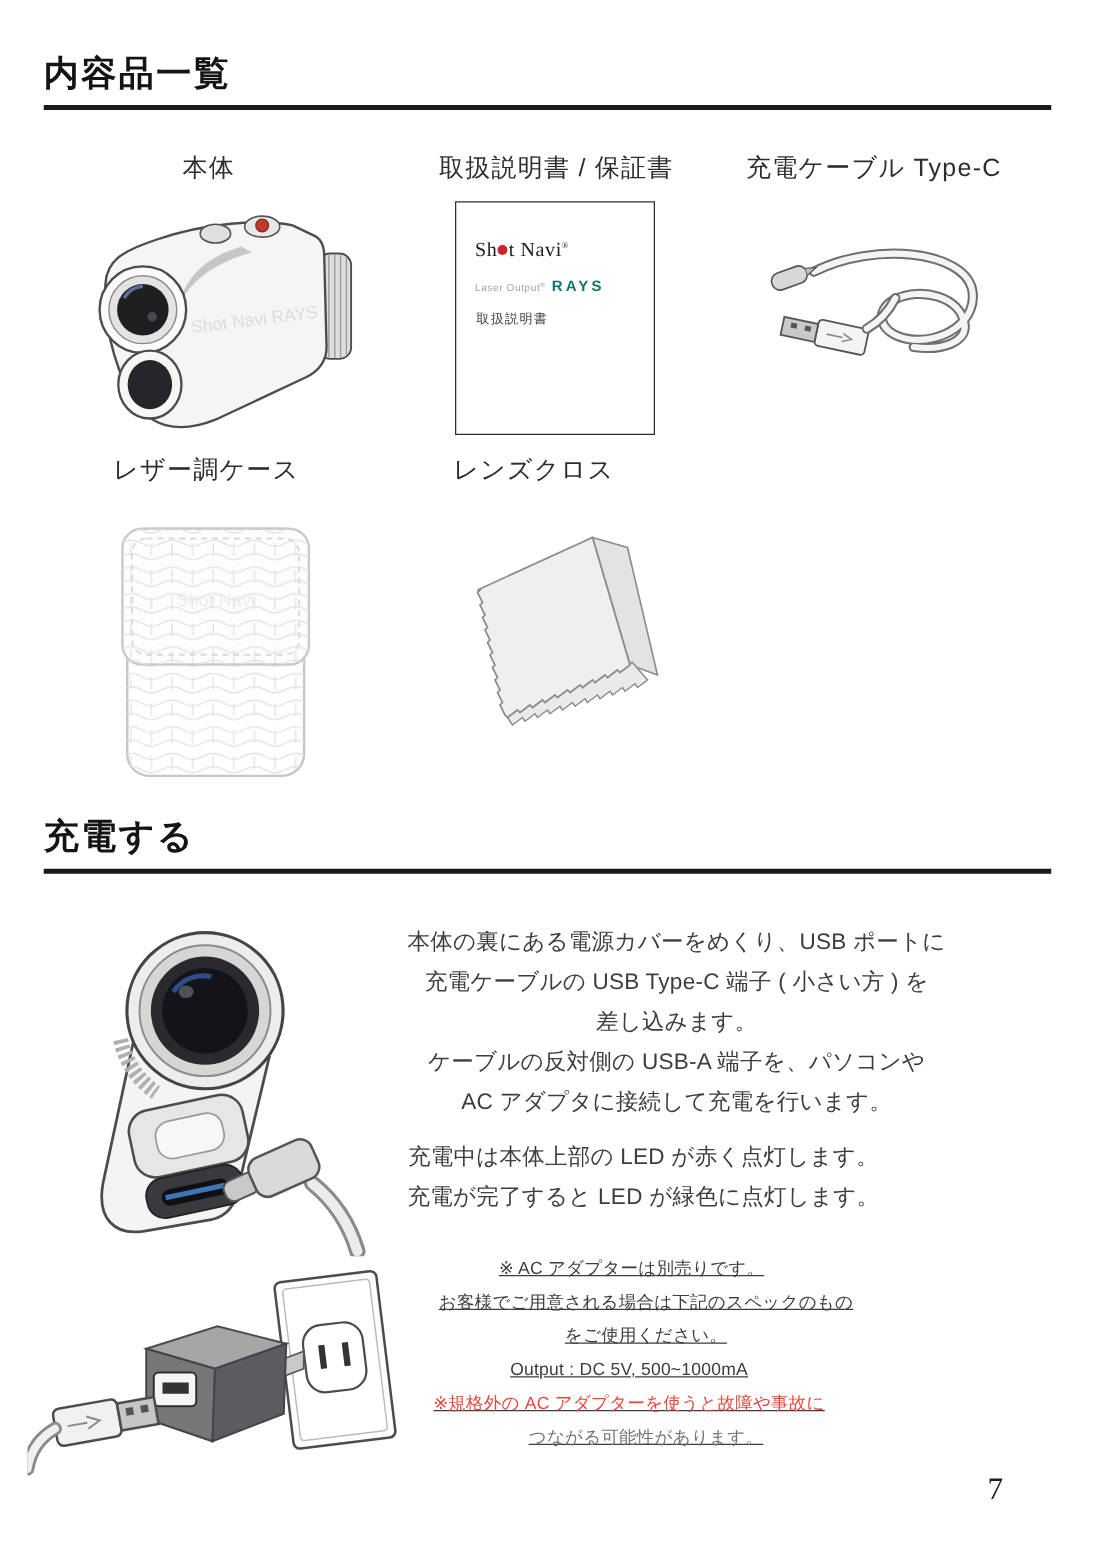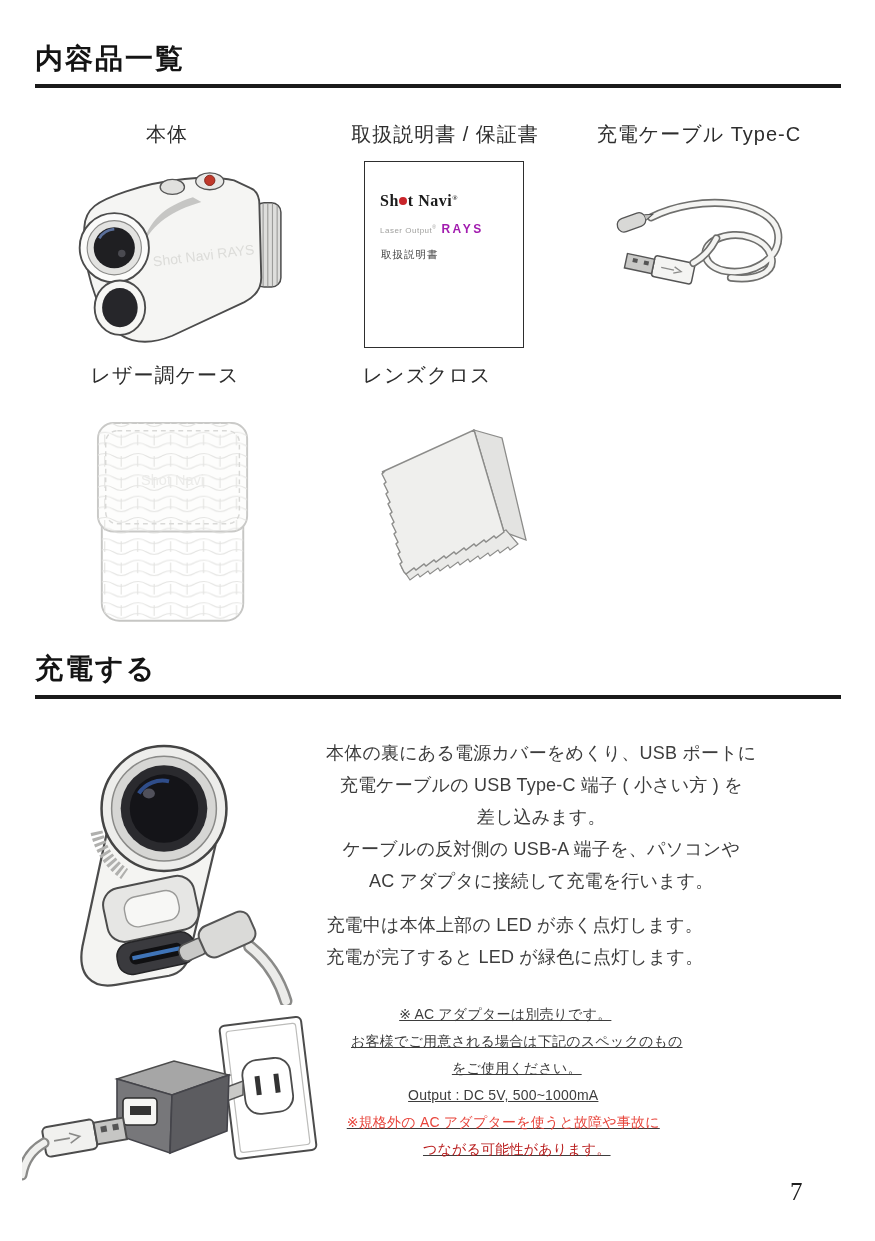--- a/index.html
+++ b/index.html
@@ -12,26 +12,26 @@
   .h1{font-size:28px;font-weight:bold;color:#141414;letter-spacing:2px;line-height:1.2;}
   .rule{left:35px;width:806px;height:4px;background:#1a1a1a;}
   .ilabel{font-size:20px;color:#2d2d2d;letter-spacing:1px;transform:translateX(-50%);white-space:nowrap;}
   .jtext{font-size:18px;line-height:32px;color:#3d3d3d;letter-spacing:.2px;white-space:nowrap;}
   .ntext{font-size:14px;line-height:27px;color:#3d3d3d;letter-spacing:.2px;white-space:nowrap;text-decoration:underline;}
   .indent{padding-left:27px;}
   .pagenum{font-family:"Liberation Serif","DejaVu Serif",serif;font-size:25px;color:#1f1f1f;}
   
   .cover{left:364px;top:161px;width:160px;height:187px;background:#fff;border:1.5px solid #2e2e2e;box-sizing:border-box;}
   .cover .brand{position:absolute;left:15px;top:30px;font-family:"Liberation Serif","DejaVu Serif",serif;
-    font-weight:bold;font-size:16px;color:#1b1b1b;letter-spacing:.5px;}
+    font-weight:normal;font-size:16px;color:#1b1b1b;letter-spacing:.5px;}
   .cover .brand .dot{display:inline-block;width:8px;height:8px;border-radius:50%;background:#c9252b;margin:0 .5px 1px .5px;vertical-align:baseline;}
   .cover .brand sup{font-size:7px;}
   .cover .series{position:absolute;left:15px;top:60px;font-size:8px;color:#a0a09e;letter-spacing:.5px;}
   .cover .series sup{font-size:5px;}
-  .cover .model{font-size:12px;color:#a21caf;letter-spacing:2.5px;margin-left:5px;font-weight:bold;}
+  .cover .model{font-size:12px;color:#0f766e;letter-spacing:2.5px;margin-left:5px;font-weight:bold;}
   .cover .ctitle{position:absolute;left:16px;top:86px;font-size:10.5px;color:#3f3f3f;letter-spacing:1px;}
   svg{display:block;}
 </style>
 </head>
 <body>
 
 <div class="page">
 
   <div class="abs h1" style="left:35px;top:42px;">内容品一覧</div>
   <div class="abs rule" style="top:84px;"></div>
@@ -171,18 +171,18 @@
     <div>充電中は本体上部の LED が赤く点灯します。</div>
     <div>充電が完了すると LED が緑色に点灯します。</div>
   </div>
 
   <div class="abs ntext" style="left:324px;top:1001px;">
     <div style="padding-left:4px;">※ AC アダプターは別売りです。</div>
     <div class="indent">お客様でご用意される場合は下記のスペックのもの</div>
     <div class="indent">をご使用ください。</div>
     <div>Output : DC 5V, 500~1000mA</div>
     <div style="color: rgb(232, 69, 60);">※規格外の AC アダプターを使うと故障や事故に</div>
-    <div class="indent" style="color: #b91c1c;">つながる可能性があります。</div>
+    <div class="indent" style="color: #737373;">つながる可能性があります。</div>
   </div>
 
   <div class="abs pagenum" style="left:790px;top:1178px;">7</div>
 
 </div>
 
 </body></html>

